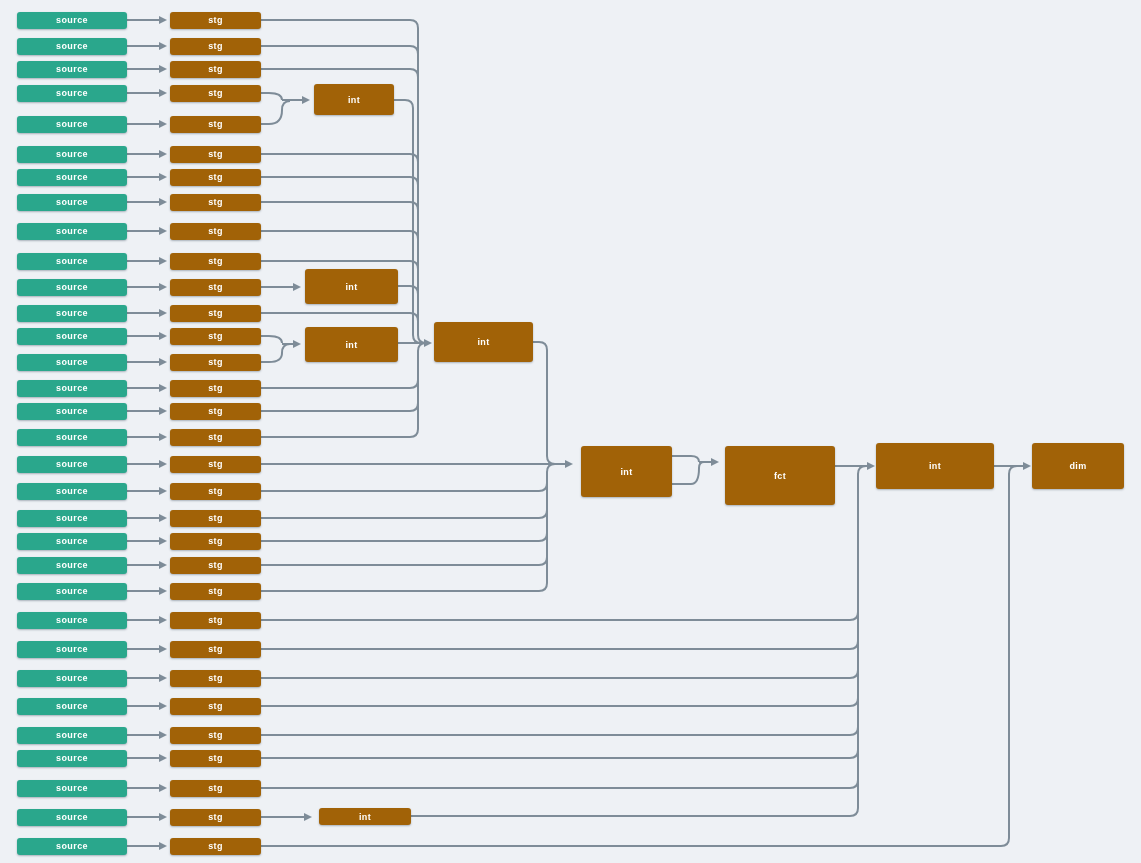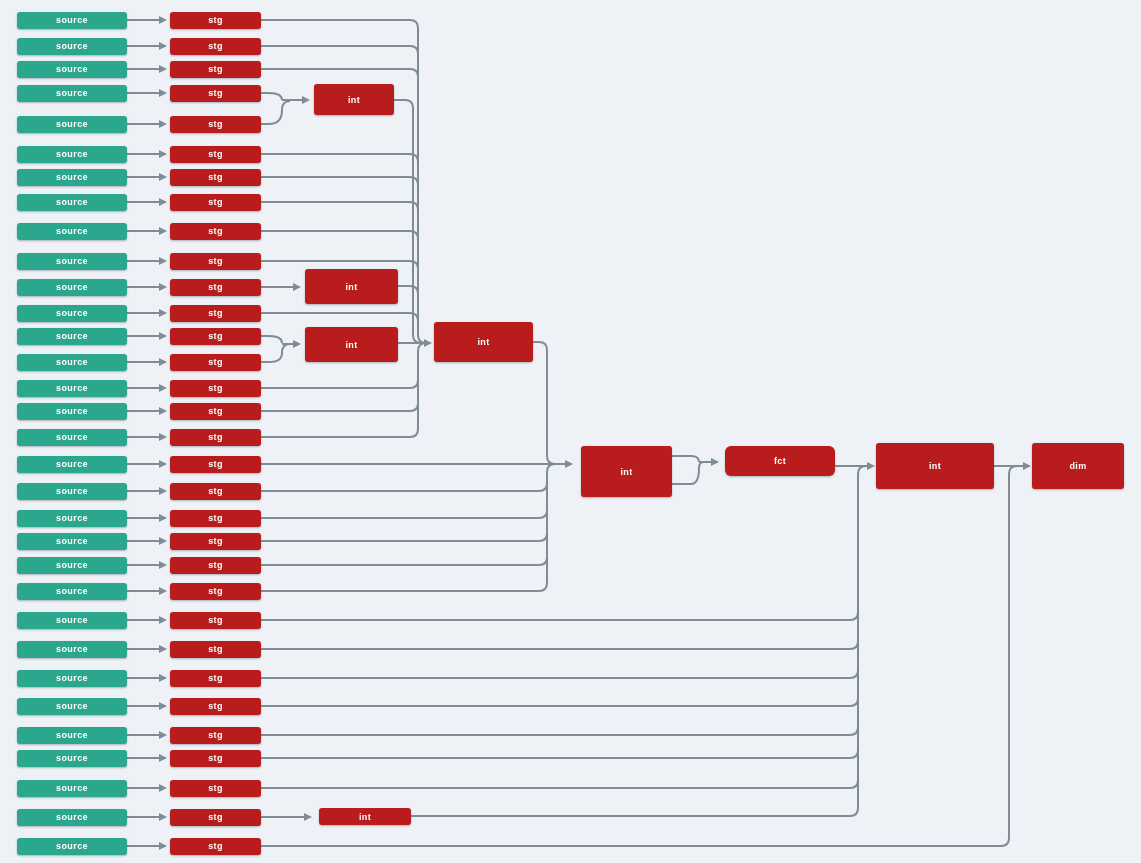--- a/index.html
+++ b/index.html
@@ -15,21 +15,21 @@
     font-weight:bold;
     letter-spacing:.4px;
     display:flex;
     align-items:center;
     justify-content:center;
     box-shadow:0 1px 2px rgba(40,60,80,.35);
     cursor:pointer;
     box-sizing:border-box;
   }
   .node.source{background:#2aa78c;}
-  .node.model{background:#b91c1c;}
+  .node.model{background:#a16207;}
 </style>
 </head>
 <body>
 
 <div id="canvas">
   <svg id="edge-layer" width="1141" height="863" viewBox="0 0 1141 863">
       <defs>
         <marker id="arrow" viewBox="0 0 8 8" refX="1" refY="4" markerWidth="8" markerHeight="8" markerUnits="userSpaceOnUse" orient="auto">
           <path d="M 0 0 L 8 4 L 0 8 Z" fill="#7e8c98"></path>
         </marker>
@@ -179,18 +179,18 @@
       <div class="node model" style="left: 170px; top: 726.5px; width: 91px; height: 17px;">stg</div>
       <div class="node model" style="left: 170px; top: 749.5px; width: 91px; height: 17px;">stg</div>
       <div class="node model" style="left: 170px; top: 779.5px; width: 91px; height: 17px;">stg</div>
       <div class="node model" style="left: 170px; top: 808.5px; width: 91px; height: 17px;">stg</div>
       <div class="node model" style="left: 170px; top: 837.5px; width: 91px; height: 17px;">stg</div>
       <div class="node model" style="left: 314px; top: 84px; width: 80px; height: 31px;">int</div>
       <div class="node model" style="left: 305px; top: 269px; width: 93px; height: 35px;">int</div>
       <div class="node model" style="left: 305px; top: 327px; width: 93px; height: 35px;">int</div>
       <div class="node model" style="left: 434px; top: 322px; width: 99px; height: 40px;">int</div>
       <div class="node model" style="left: 581px; top: 446px; width: 91px; height: 51px;">int</div>
-      <div class="node model" style="left: 725px; top: 446px; width: 110px; height: 30px; border-radius: 6px;">fct</div>
+      <div class="node model" style="left: 725px; top: 446px; width: 110px; height: 59px;">fct</div>
       <div class="node model" style="left: 876px; top: 443px; width: 118px; height: 46px;">int</div>
       <div class="node model" style="left: 1032px; top: 443px; width: 92px; height: 46px;">dim</div>
       <div class="node model" style="left: 319px; top: 808px; width: 92px; height: 17px;">int</div>
     </div>
 </div>
 
 </body></html>

